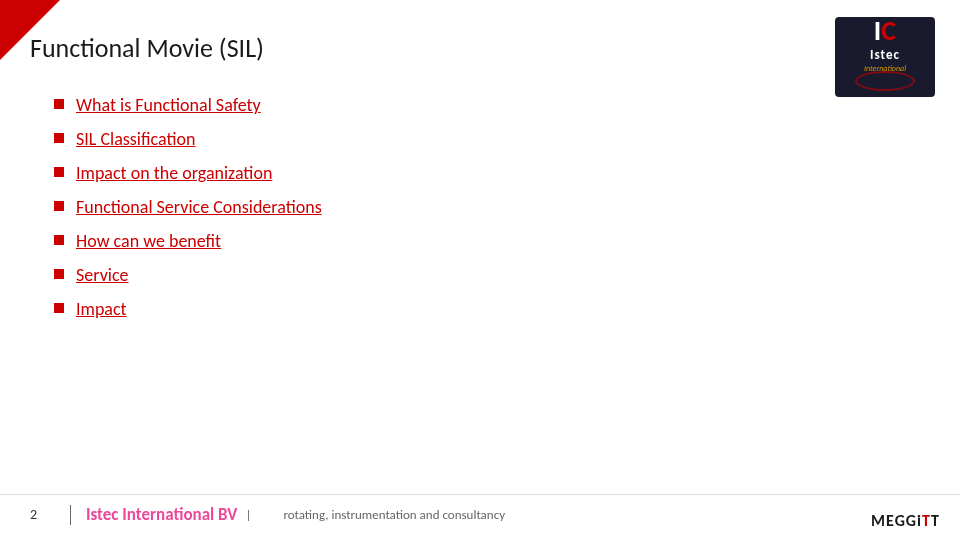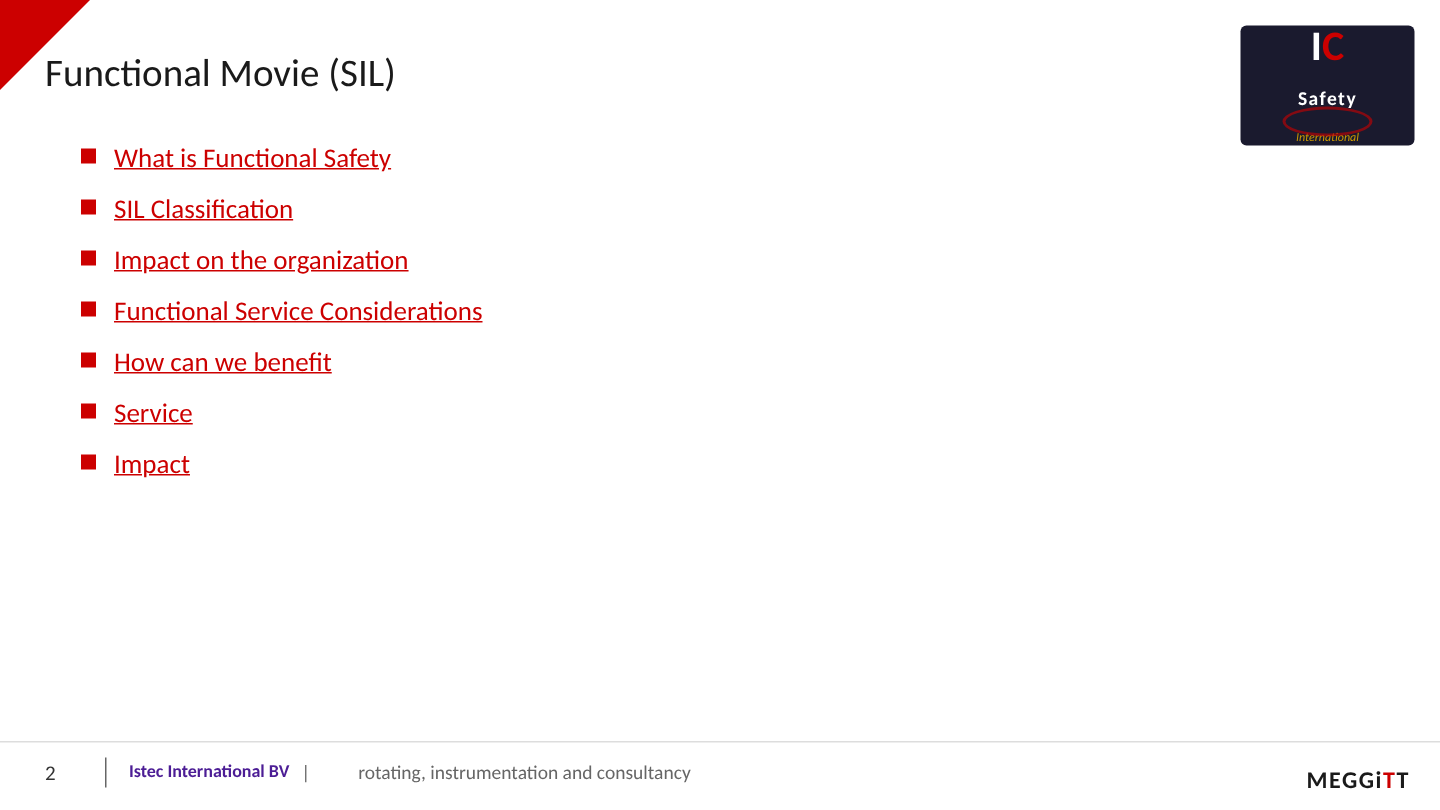--- a/index.html
+++ b/index.html
@@ -32,28 +32,28 @@
       right: 20px;
       width: 110px;
       height: 90px;
       display: flex;
       flex-direction: column;
       align-items: center;
       justify-content: center;
     }
 
     .logo-box {
-      width: 116px;
+      width: 100px;
       height: 80px;
       background: #1a1a2e;
       border-radius: 4px;
       display: flex;
       flex-direction: column;
       align-items: center;
-      justify-content: space-between;
+      justify-content: flex-start;
       position: relative;
       overflow: hidden;
     }
 
     .logo-ic {
       font-size: 28px;
       font-weight: bold;
       color: #ffffff;
       line-height: 1;
     }
@@ -159,22 +159,22 @@
     }
 
     .footer-separator {
       width: 1px;
       height: 20px;
       background: #666666;
       margin-right: 15px;
     }
 
     .footer-company {
-      font-size: 12px;
-      color: #4c1d95;
+      font-size: 17px;
+      color: #ec4899;
       font-weight: bold;
       margin-right: 8px;
     }
 
     .footer-pipe {
       font-size: 13px;
       color: #666666;
       margin-right: 8px;
     }
 
@@ -213,21 +213,21 @@
 </head>
 <body>
 
 <div class="corner-triangle"></div>
 
 <div class="logo-area">
   <div class="logo-box">
     <div class="logo-ic">
       <span class="ic-i">I</span><span class="ic-c">C</span>
     </div>
-    <div class="logo-istec">Safety</div>
+    <div class="logo-istec">Istec</div>
     <div class="logo-intl">International</div>
     <div class="logo-globe"></div>
   </div>
 </div>
 
 <div class="main-content">
   <h1 class="page-title">Functional Movie (SIL)</h1>
 
   <ul class="bullet-list">
   <li>

